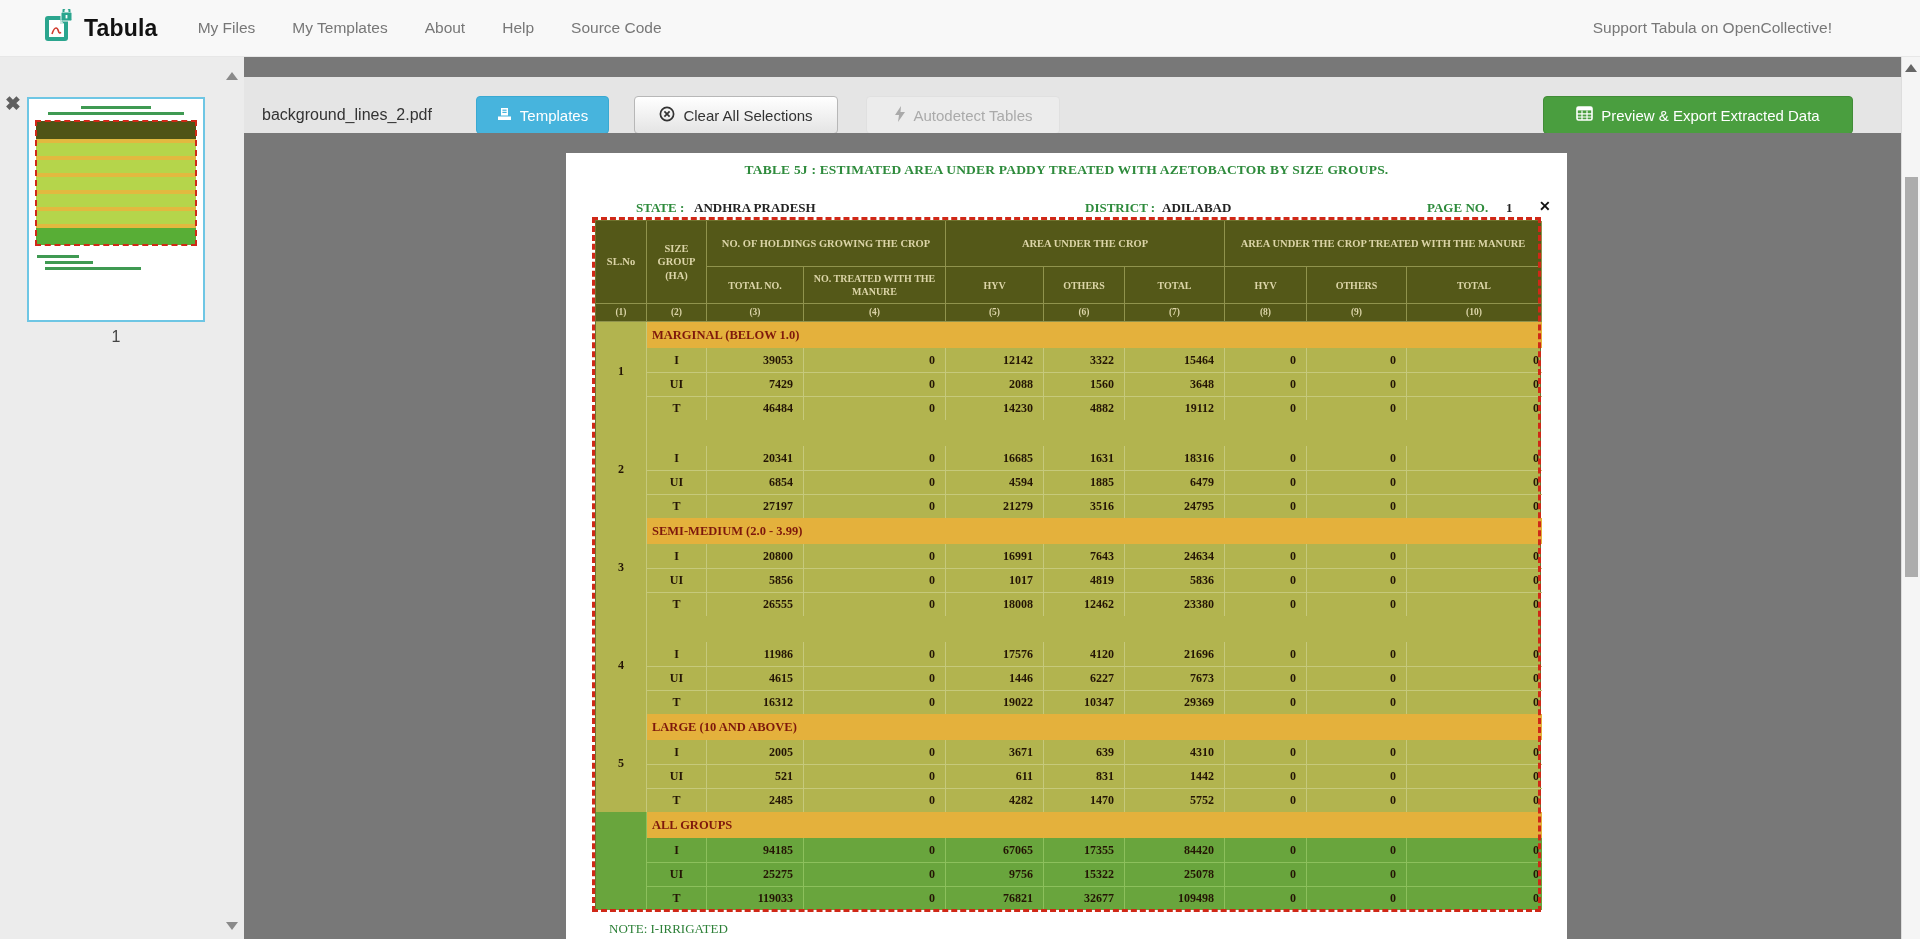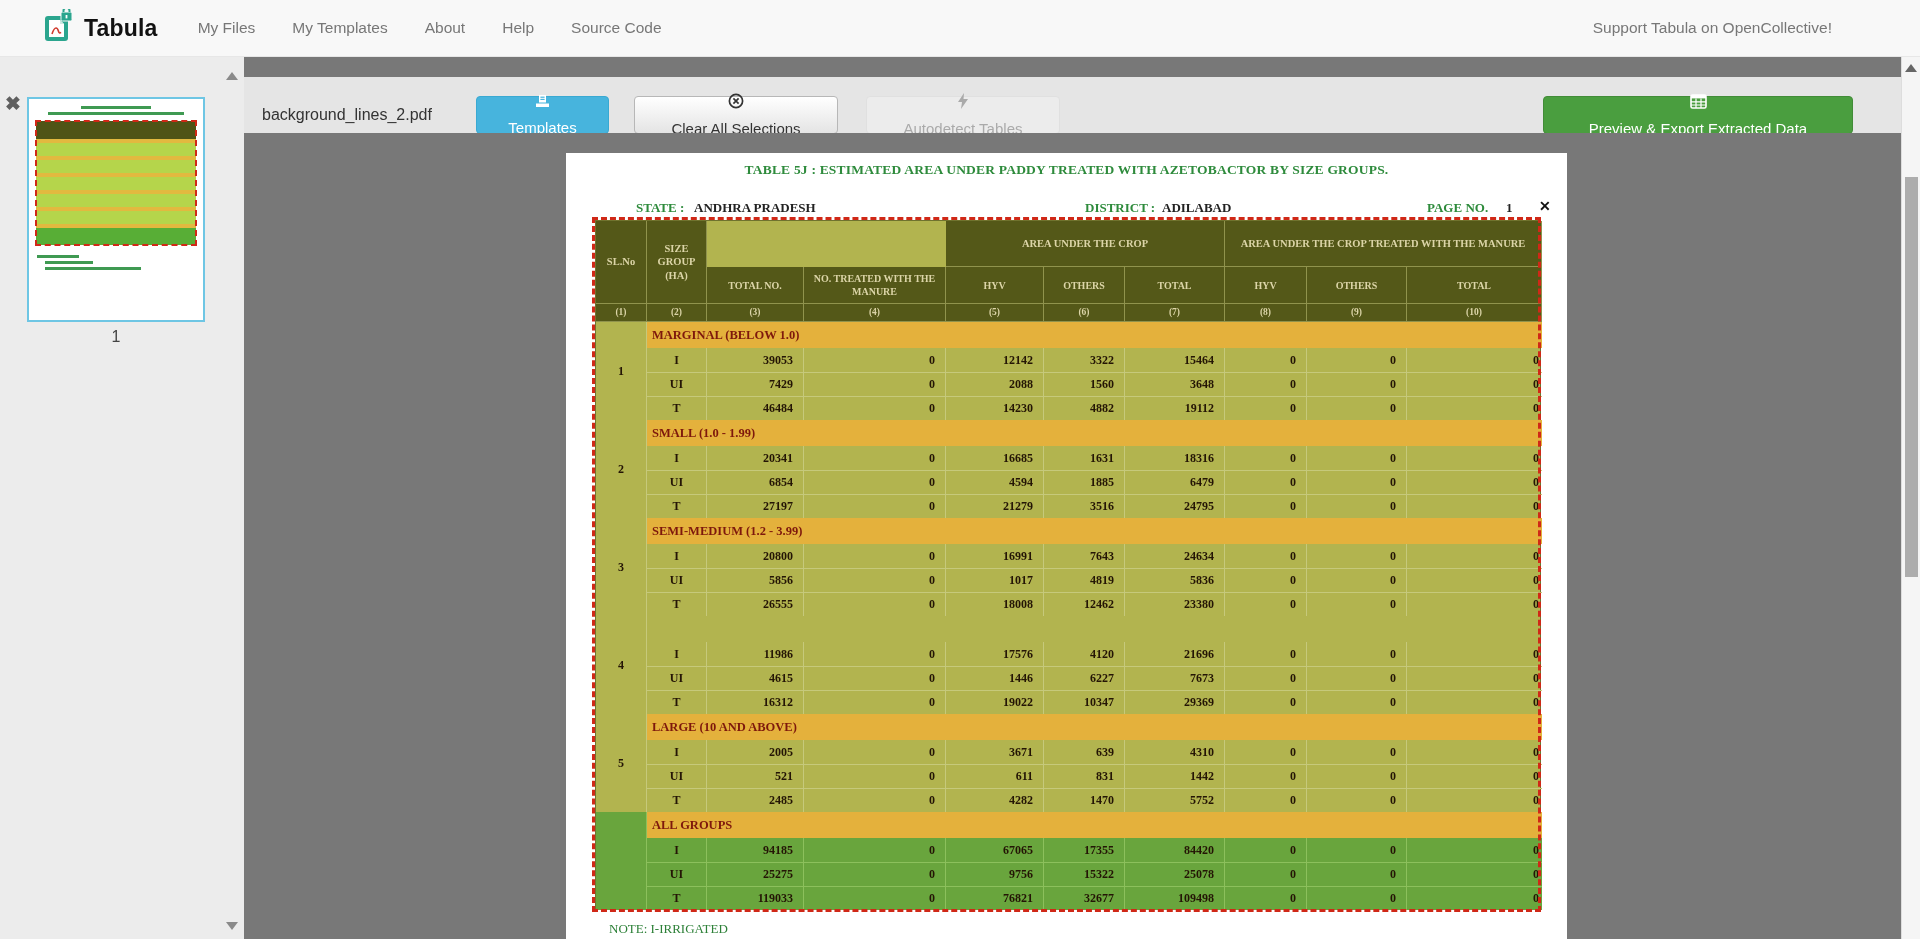--- a/index.html
+++ b/index.html
@@ -43,21 +43,21 @@
   .t-note { position:absolute; background:#3f9a52; height:3px; }
   .t-n1 { top:156px; left:8px;  width:42px; }
   .t-n2 { top:162px; left:16px; width:48px; }
   .t-n3 { top:168px; left:16px; width:96px; }
   .thumb-num { position:absolute; left:27px; top:328px; width:178px; text-align:center; font-size:16px; color:#444; }
   
   .toolbar { position:absolute; left:244px; top:57px; width:1657px; height:76px; background:#e5e5e5;margin-top:20px; }
   .filename { position:absolute; left:18px; top:0; height:76px; display:flex; align-items:center; font-size:16px; color:#333; }
   .btn {
     position:absolute; top:19px; height:38px; border-radius:4px; font-size:15px;
-    display:flex; align-items:center; justify-content:center; gap:8px; cursor:pointer;flex-direction:column;
+    display:flex; align-items:center; justify-content:center; gap:8px; cursor:pointer;
   }
   .btn-templates { left:232px; width:133px; background:#47b4dd; border:1px solid #39a9d2; color:#fff; }
   .btn-clear     { left:390px; width:204px; background:linear-gradient(#ffffff,#e4e4e4); border:1px solid #b7b7b7; color:#333; }
   .btn-auto      { left:622px; width:194px; background:#ececec; border:1px solid #e0e0e0; color:#aaa; cursor:default; }
   .btn-export    { left:1299px; width:310px; background:#4a9e3f; border:1px solid #428c38; color:#fff; }
   .btn svg { flex:none; }
   
   .main { position:absolute; left:244px; top:133px; width:1657px; height:806px; background:#787878; }
   .page { position:absolute; left:322px; top:0; width:1001px; height:806px; background:#fff;
           font-family:"Liberation Serif", serif;margin-top:20px; }
@@ -213,20 +213,21 @@
         <span class="m-dark  ms2">ANDHRA PRADESH</span>
         <span class="m-green md1">DISTRICT :</span>
         <span class="m-dark  md2">ADILABAD</span>
         <span class="m-green mp1">PAGE NO.</span>
         <span class="m-dark  mp2">1</span>
       </div>
 
       <div id="tbl">
           <div class="hc" style="grid-area: 1 / 1 / span 2 / span 1;">SL.No</div>
           <div class="hc" style="grid-area: 1 / 2 / span 2 / span 1;">SIZE GROUP (HA)</div>
+          <div class="hc" style="grid-area: 1 / 3 / span 1 / span 2;">NO. OF HOLDINGS GROWING THE CROP</div>
           <div class="hc" style="grid-area: 1 / 5 / span 1 / span 3;">AREA UNDER THE CROP</div>
           <div class="hc" style="grid-area: 1 / 8 / span 1 / span 3;">AREA UNDER THE CROP TREATED WITH THE MANURE</div>
           <div class="hc h2" style="grid-area: 2 / 3 / span 1 / span 1;">TOTAL NO.</div>
           <div class="hc h2" style="grid-area: 2 / 4 / span 1 / span 1;">NO. TREATED WITH THE MANURE</div>
           <div class="hc h2" style="grid-area: 2 / 5 / span 1 / span 1;">HYV</div>
           <div class="hc h2" style="grid-area: 2 / 6 / span 1 / span 1;">OTHERS</div>
           <div class="hc h2" style="grid-area: 2 / 7 / span 1 / span 1;">TOTAL</div>
           <div class="hc h2" style="grid-area: 2 / 8 / span 1 / span 1;">HYV</div>
           <div class="hc h2" style="grid-area: 2 / 9 / span 1 / span 1;">OTHERS</div>
           <div class="hc h2" style="grid-area: 2 / 10 / span 1 / span 1;">TOTAL</div>
@@ -263,21 +264,20 @@
           <div class="rlab sep" style="grid-area: 7 / 2 / span 1 / span 1;">T</div>
           <div class="val sep" style="grid-area: 7 / 3 / span 1 / span 1;">46484</div>
           <div class="val sep" style="grid-area: 7 / 4 / span 1 / span 1;">0</div>
           <div class="val sep" style="grid-area: 7 / 5 / span 1 / span 1;">14230</div>
           <div class="val sep" style="grid-area: 7 / 6 / span 1 / span 1;">4882</div>
           <div class="val sep" style="grid-area: 7 / 7 / span 1 / span 1;">19112</div>
           <div class="val sep" style="grid-area: 7 / 8 / span 1 / span 1;">0</div>
           <div class="val sep" style="grid-area: 7 / 9 / span 1 / span 1;">0</div>
           <div class="val lastc sep" style="grid-area: 7 / 10 / span 1 / span 1;">0</div>
           <div class="slno" style="grid-area: 8 / 1 / span 4 / span 1;">2</div>
-          <div class="glab" style="grid-area: 8 / 2 / span 1 / span 9;">SMALL (1.0 - 1.99)</div>
           <div class="rlab" style="grid-area: 9 / 2 / span 1 / span 1;">I</div>
           <div class="val" style="grid-area: 9 / 3 / span 1 / span 1;">20341</div>
           <div class="val" style="grid-area: 9 / 4 / span 1 / span 1;">0</div>
           <div class="val" style="grid-area: 9 / 5 / span 1 / span 1;">16685</div>
           <div class="val" style="grid-area: 9 / 6 / span 1 / span 1;">1631</div>
           <div class="val" style="grid-area: 9 / 7 / span 1 / span 1;">18316</div>
           <div class="val" style="grid-area: 9 / 8 / span 1 / span 1;">0</div>
           <div class="val" style="grid-area: 9 / 9 / span 1 / span 1;">0</div>
           <div class="val lastc" style="grid-area: 9 / 10 / span 1 / span 1;">0</div>
           <div class="rlab sep" style="grid-area: 10 / 2 / span 1 / span 1;">UI</div>
@@ -292,21 +292,21 @@
           <div class="rlab sep" style="grid-area: 11 / 2 / span 1 / span 1;">T</div>
           <div class="val sep" style="grid-area: 11 / 3 / span 1 / span 1;">27197</div>
           <div class="val sep" style="grid-area: 11 / 4 / span 1 / span 1;">0</div>
           <div class="val sep" style="grid-area: 11 / 5 / span 1 / span 1;">21279</div>
           <div class="val sep" style="grid-area: 11 / 6 / span 1 / span 1;">3516</div>
           <div class="val sep" style="grid-area: 11 / 7 / span 1 / span 1;">24795</div>
           <div class="val sep" style="grid-area: 11 / 8 / span 1 / span 1;">0</div>
           <div class="val sep" style="grid-area: 11 / 9 / span 1 / span 1;">0</div>
           <div class="val lastc sep" style="grid-area: 11 / 10 / span 1 / span 1;">0</div>
           <div class="slno" style="grid-area: 12 / 1 / span 4 / span 1;">3</div>
-          <div class="glab" style="grid-area: 12 / 2 / span 1 / span 9;">SEMI-MEDIUM (1.2 - 3.99)</div>
+          <div class="glab" style="grid-area: 12 / 2 / span 1 / span 9;">SEMI-MEDIUM (2.0 - 3.99)</div>
           <div class="rlab" style="grid-area: 13 / 2 / span 1 / span 1;">I</div>
           <div class="val" style="grid-area: 13 / 3 / span 1 / span 1;">20800</div>
           <div class="val" style="grid-area: 13 / 4 / span 1 / span 1;">0</div>
           <div class="val" style="grid-area: 13 / 5 / span 1 / span 1;">16991</div>
           <div class="val" style="grid-area: 13 / 6 / span 1 / span 1;">7643</div>
           <div class="val" style="grid-area: 13 / 7 / span 1 / span 1;">24634</div>
           <div class="val" style="grid-area: 13 / 8 / span 1 / span 1;">0</div>
           <div class="val" style="grid-area: 13 / 9 / span 1 / span 1;">0</div>
           <div class="val lastc" style="grid-area: 13 / 10 / span 1 / span 1;">0</div>
           <div class="rlab sep" style="grid-area: 14 / 2 / span 1 / span 1;">UI</div>

